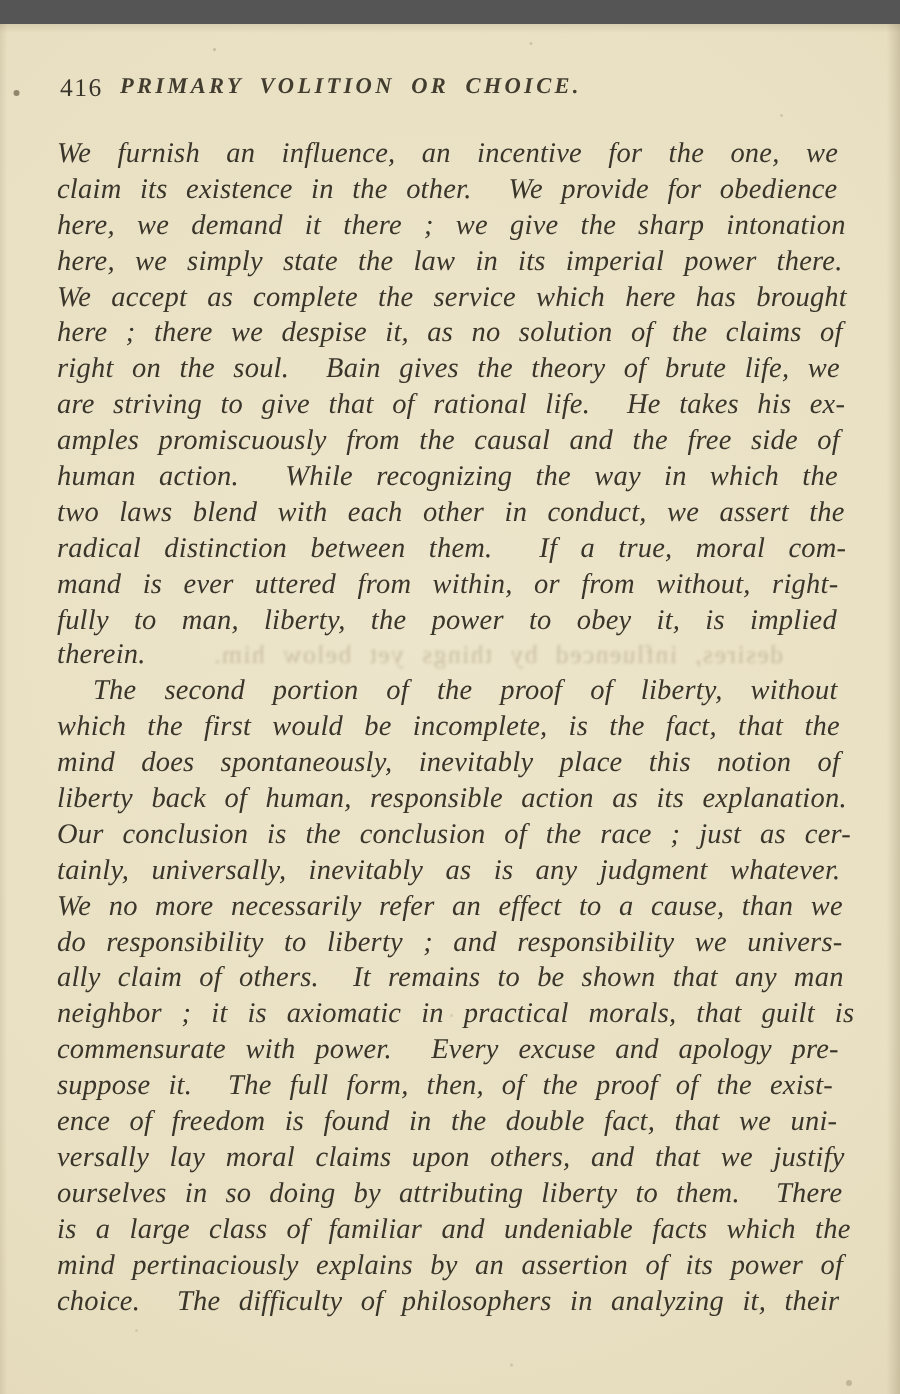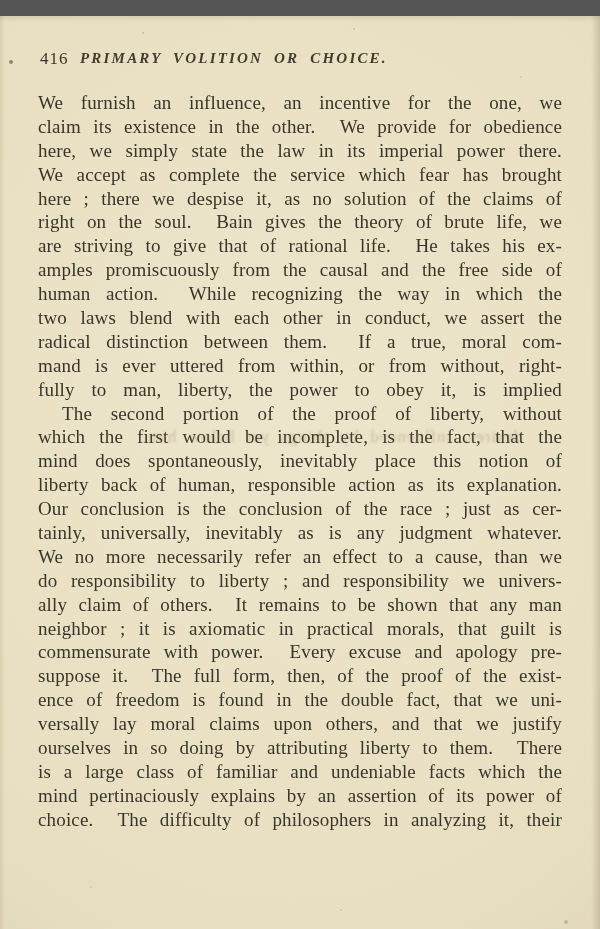--- a/index.html
+++ b/index.html
@@ -37,21 +37,21 @@
     font-size:17px;letter-spacing:1px;color:var(--ink);
   }
   .running-header{
     position:absolute;left:80px;width:440px;top:3px;
     font-style:italic;font-weight:bold;
     font-size:15px;letter-spacing:2.2px;word-spacing:5px;
     color:var(--header-ink);
   }
 
   .body-text{
-    position:absolute;left:38px;top:75px;width:524px;
+    position:absolute;left:38px;top:75px;width:524px;font-style:italic;
   }
   .line{
     height:23.9px;
     font-size:19px;
     line-height:23.9px;
     letter-spacing:0.15px;
     white-space:nowrap;
   }
   .line span{white-space:pre;}
   .line.indent{text-indent:24px;}
@@ -87,31 +87,33 @@
 <div class="page">
 
   <div class="header">
     <span class="page-number">416</span>
     <span class="running-header">PRIMARY VOLITION OR CHOICE.</span>
   </div>
 
   <div class="body-text">
       <div class="line"><span style="word-spacing: 12.6649px;">We furnish an influence, an incentive for the one, we</span></div>
       <div class="line"><span style="word-spacing: 7.43594px;">claim its existence in the other.  We provide for obedience</span></div>
+      <div class="line"><span style="word-spacing: 9.84062px;">here, we demand it there ; we give the sharp intonation</span></div>
       <div class="line"><span style="word-spacing: 8.47656px;">here, we simply state the law in its imperial power there.</span></div>
-      <div class="line"><span style="word-spacing: 8.51389px;">We accept as complete the service which fear has brought</span></div>
+      <div class="line"><span style="word-spacing: 8.51389px;">We accept as complete the service which here has brought</span></div>
       <div class="line"><span style="word-spacing: 7.35677px;">here ; there we despise it, as no solution of the claims of</span></div>
       <div class="line"><span style="word-spacing: 7.39974px;">right on the soul.  Bain gives the theory of brute life, we</span></div>
       <div class="line"><span style="word-spacing: 7.42188px;">are striving to give that of rational life.  He takes his ex-</span></div>
       <div class="line"><span style="word-spacing: 8.08681px;">amples promiscuously from the causal and the free side of</span></div>
       <div class="line"><span style="word-spacing: 10.5955px;">human action.  While recognizing the way in which the</span></div>
       <div class="line"><span style="word-spacing: 8.66406px;">two laws blend with each other in conduct, we assert the</span></div>
       <div class="line"><span style="word-spacing: 10.684px;">radical distinction between them.  If a true, moral com-</span></div>
       <div class="line"><span style="word-spacing: 9.37153px;">mand is ever uttered from within, or from without, right-</span></div>
       <div class="line"><span style="word-spacing: 11.8562px;">fully to man, liberty, the power to obey it, is implied</span></div>
+      <div class="line"><span>therein.</span></div>
       <div class="line indent"><span style="word-spacing: 13.7461px;">The second portion of the proof of liberty, without</span></div>
       <div class="line"><span style="word-spacing: 9.21406px;">which the first would be incomplete, is the fact, that the</span></div>
       <div class="line"><span style="word-spacing: 12.6183px;">mind does spontaneously, inevitably place this notion of</span></div>
       <div class="line"><span style="word-spacing: 7.37109px;">liberty back of human, responsible action as its explanation.</span></div>
       <div class="line"><span style="word-spacing: 7.67756px;">Our conclusion is the conclusion of the race ; just as cer-</span></div>
       <div class="line"><span style="word-spacing: 10px; text-align: right;">tainly, universally, inevitably as is any judgment whatever.</span></div>
       <div class="line"><span style="word-spacing: 6.73295px;">We no more necessarily refer an effect to a cause, than we</span></div>
       <div class="line"><span style="word-spacing: 8.68164px;">do responsibility to liberty ; and responsibility we univers-</span></div>
       <div class="line"><span style="word-spacing: 6.48958px;">ally claim of others.  It remains to be shown that any man</span></div>
       <div class="line"><span style="word-spacing: 8.375px;">neighbor ; it is axiomatic in practical morals, that guilt is</span></div>

